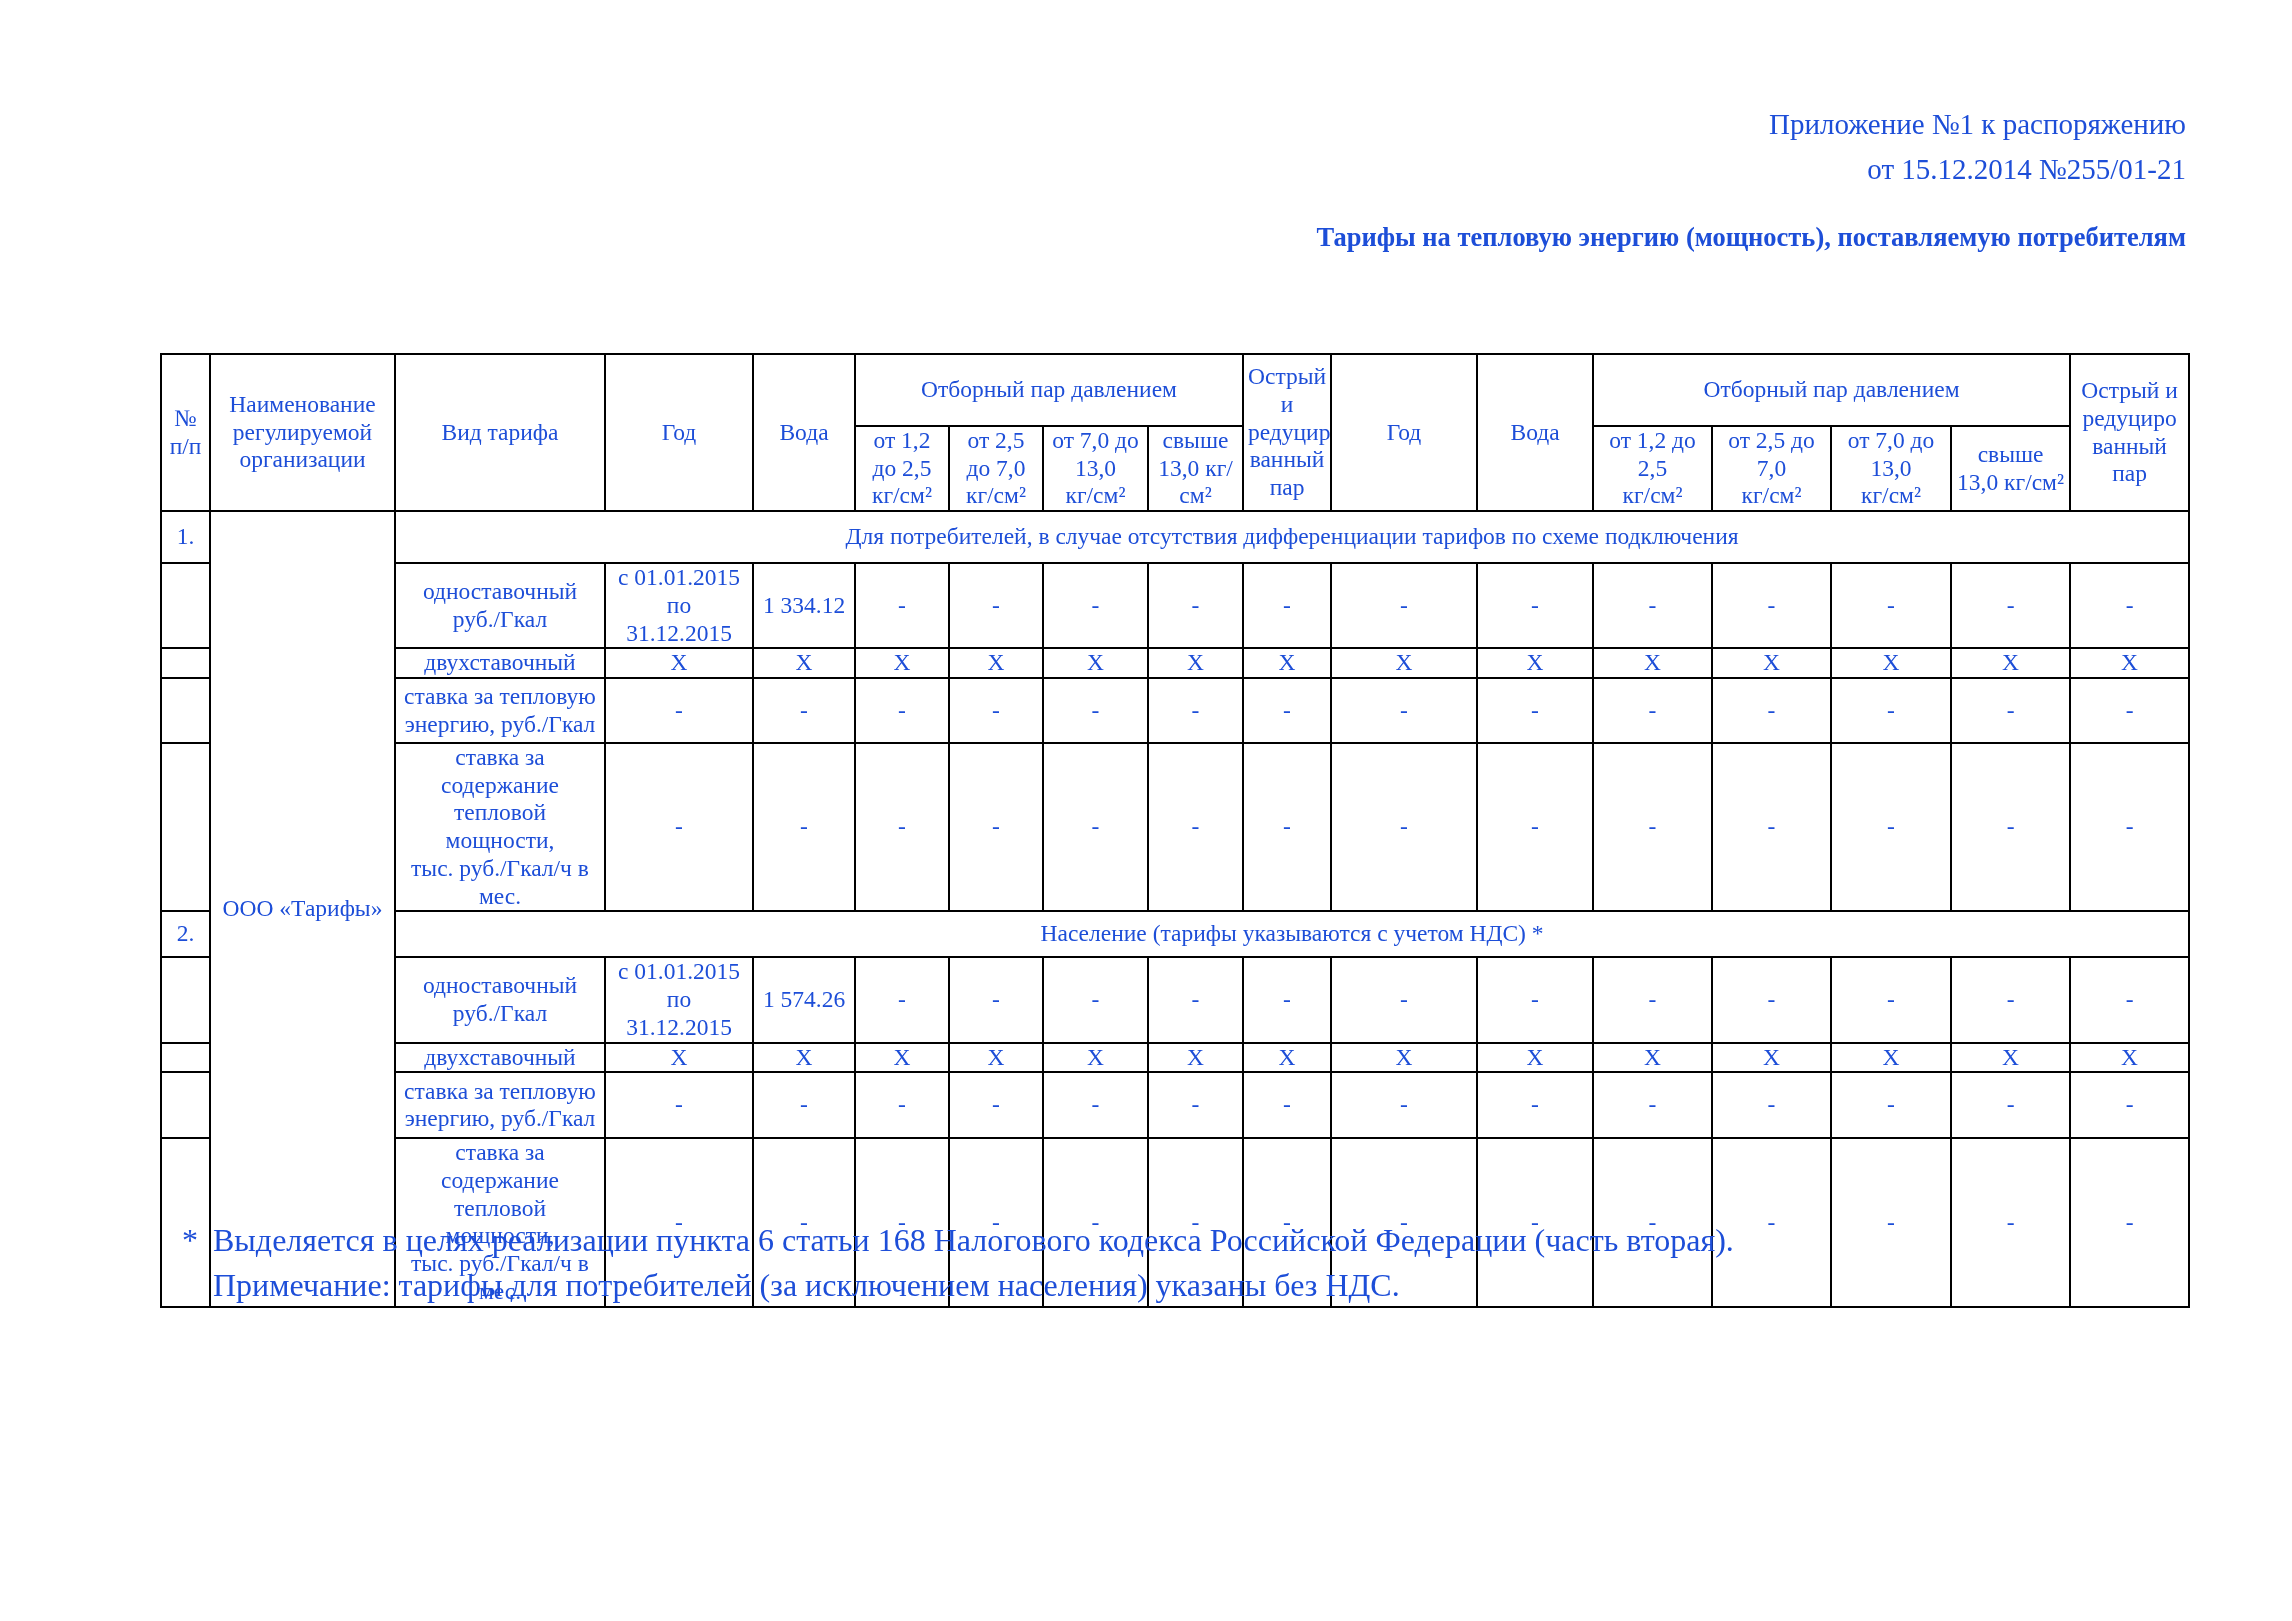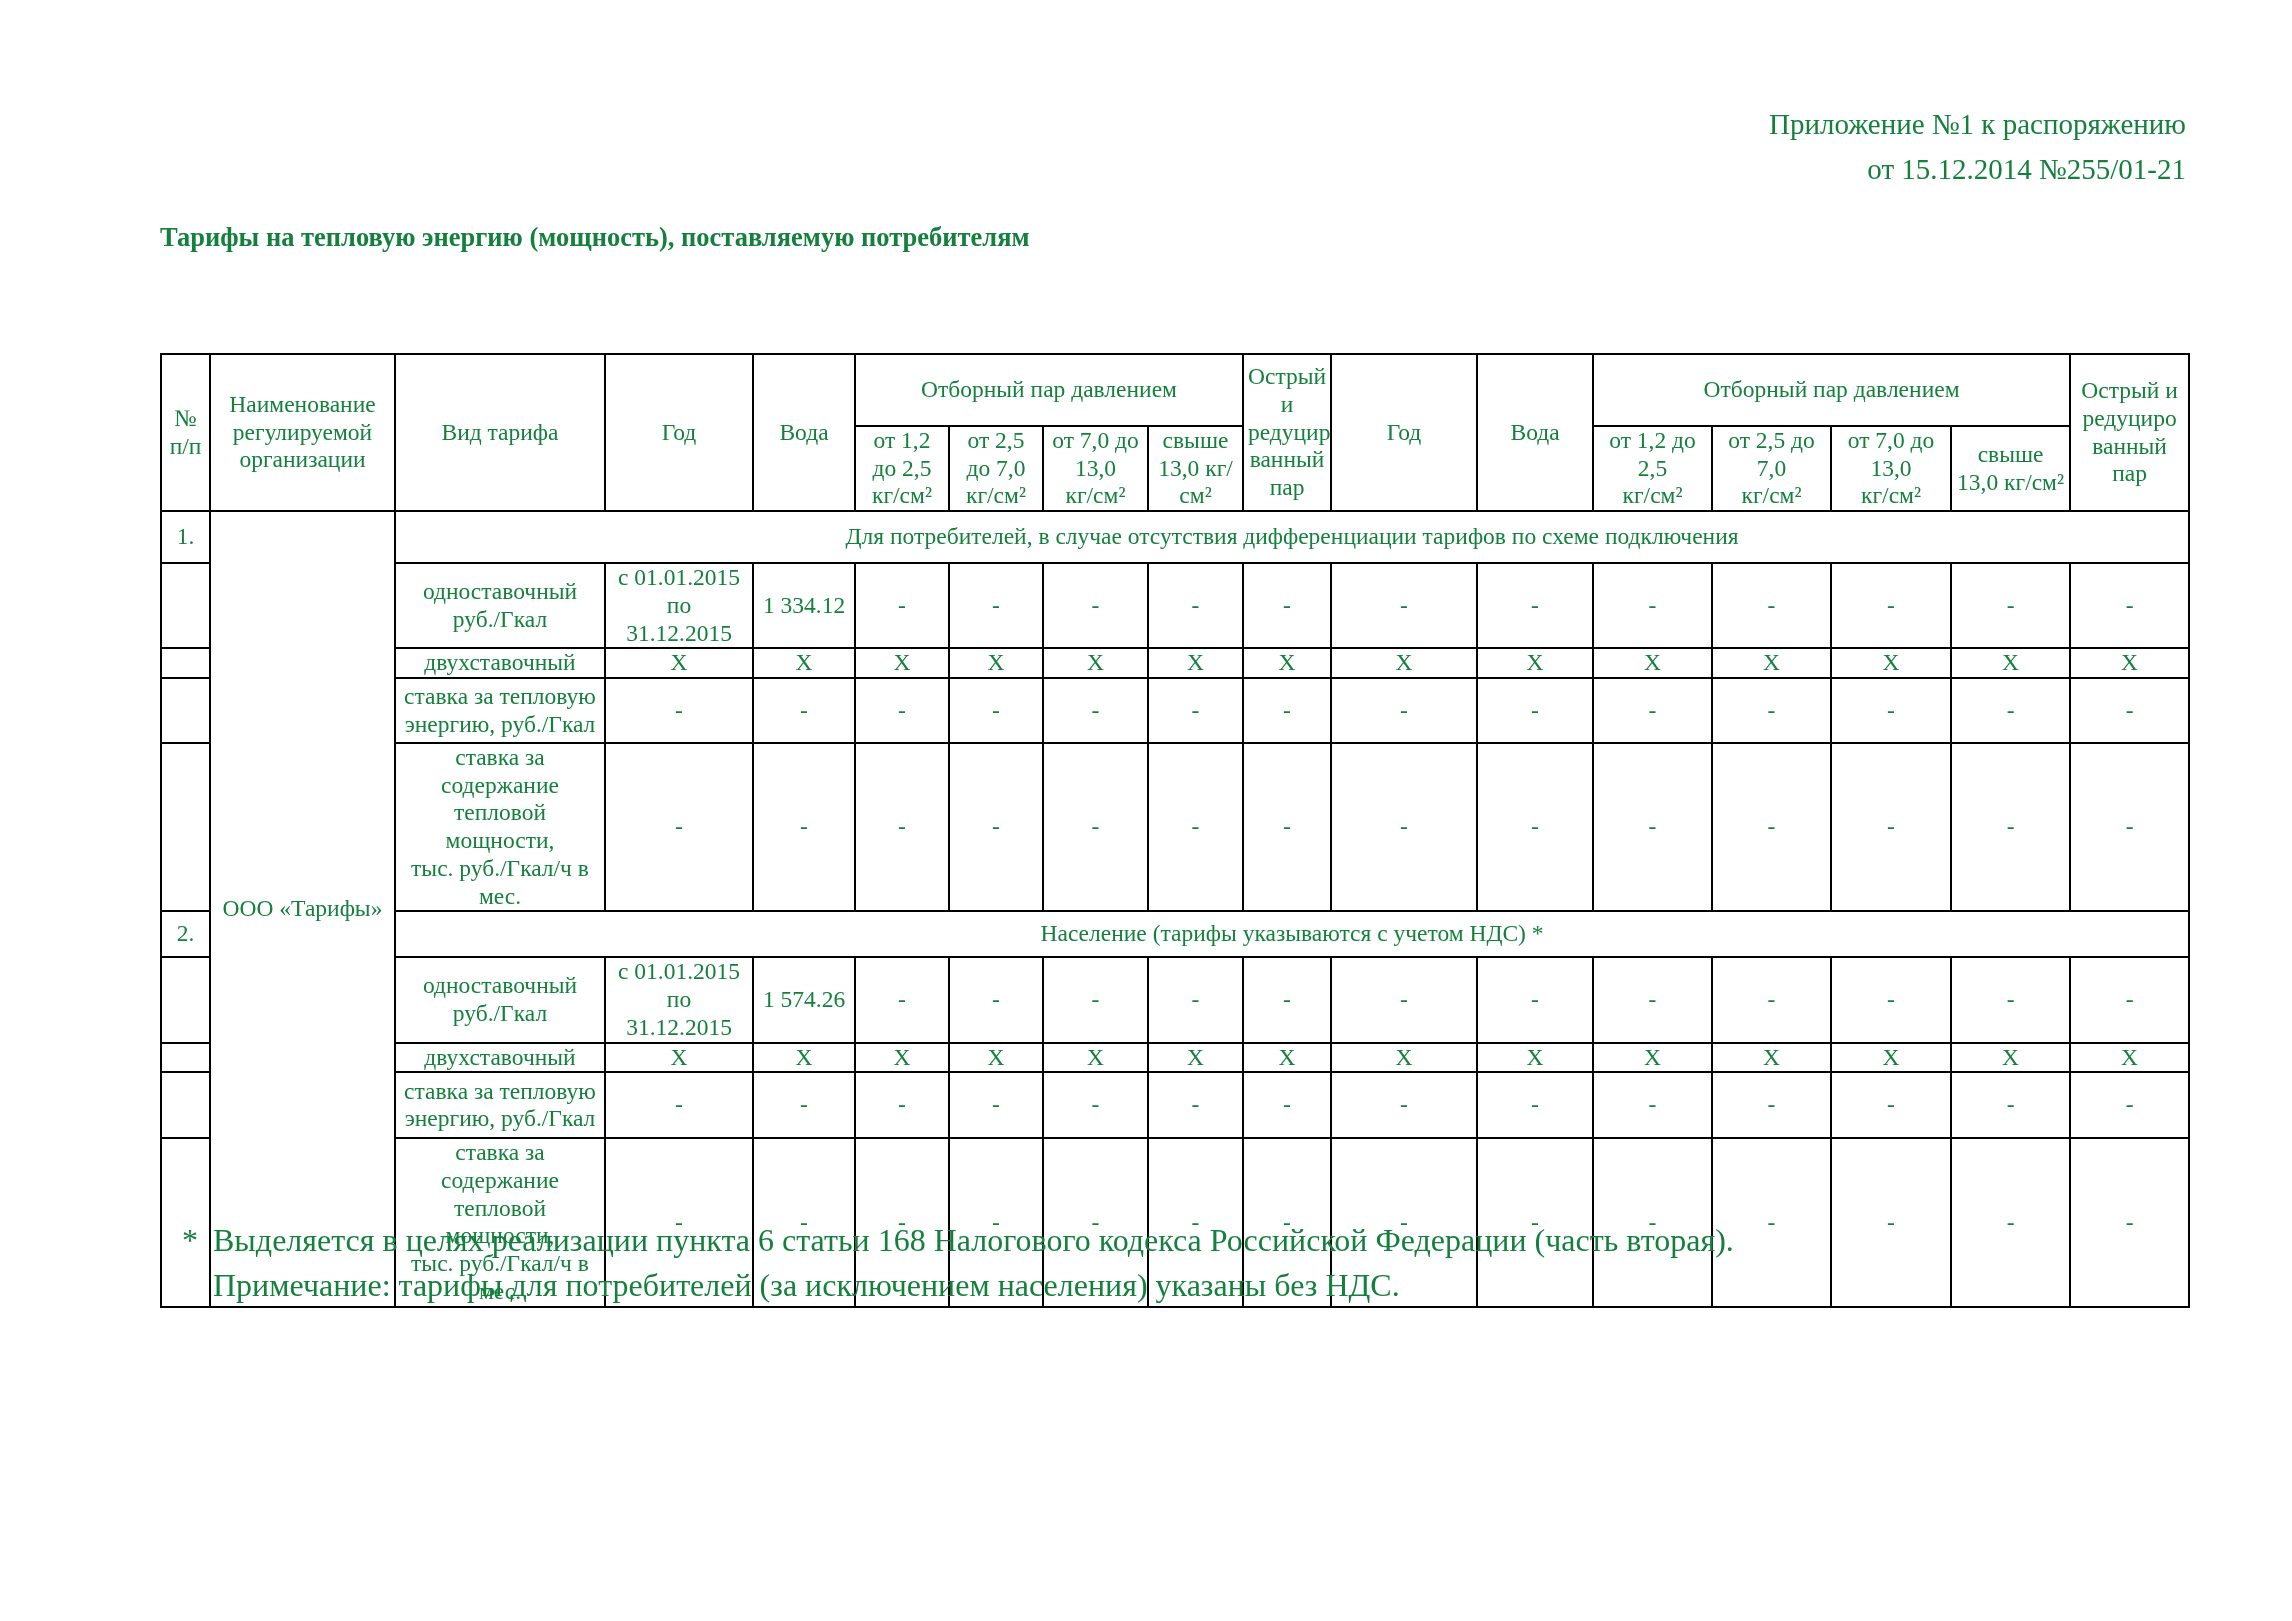--- a/index.html
+++ b/index.html
@@ -1,27 +1,27 @@
 <!DOCTYPE html>
 <html><head>
 <meta charset="utf-8">
 <style>
   html,body { margin:0; padding:0; background:#888; }
   .page {
     position:relative; width:2293px; height:1621px; background:#ffffff;
-    font-family:"Liberation Serif","DejaVu Serif",serif; color:#15803d;
+    font-family:"Liberation Serif","DejaVu Serif",serif; color:#1d4ed8;
     margin:0 auto; overflow:hidden;
   }
   .appendix {
     position:absolute; top:102px; right:107px; text-align:right;
     font-size:29px; line-height:45px;
   }
   .doc-title {
     position:absolute; top:222px; left:160px; width:2026px;
-    text-align:left; font-size:26.5px; font-weight:bold;
+    text-align:right; font-size:26.5px; font-weight:bold;
   }
   table.tariff {
     position:absolute; top:353px; left:160px; width:2026px;
     border-collapse:collapse; table-layout:fixed;
     border:2.9px solid #000;
   }
   table.tariff th, table.tariff td {
     border:2px solid #000; padding:0 3.9px; vertical-align:middle;
     font-weight:normal; font-size:23.5px; line-height:1.18;
     white-space:pre-line; overflow:hidden; text-align:center;

